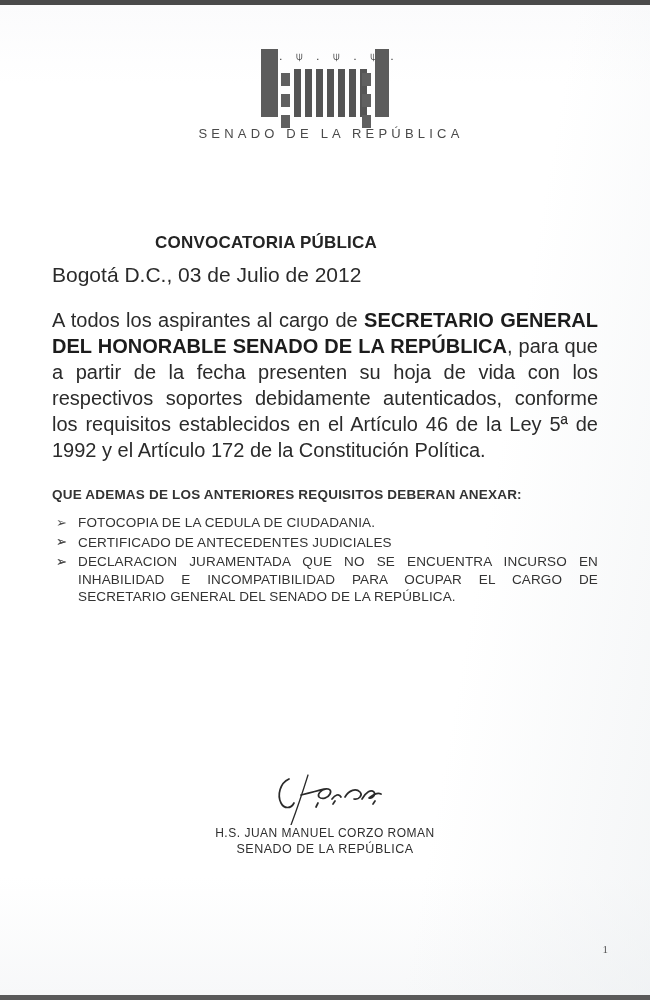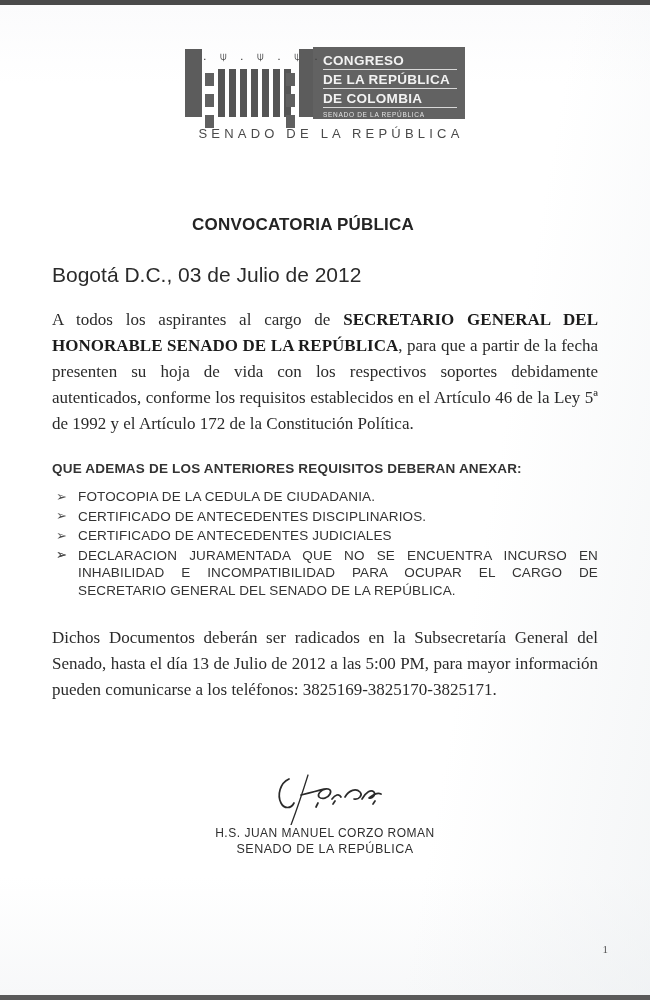--- a/index.html
+++ b/index.html
@@ -167,49 +167,48 @@
     font-size: 13px;
     color: #4a4a4a;
     letter-spacing: 4.2px;
     text-align: center;
     padding-left: 12px;
   }
 
   
   .doc-title {
     position: absolute;
-    top: 210px;
+    top: 228px;
     left: 0;
     width: 532px;
     text-align: center;
     font-family: "Liberation Sans", sans-serif;
     font-weight: bold;
     font-size: 17px;
     letter-spacing: 0.2px;
     color: #242424;
-    padding-left: 37px;
   }
 
   .content {
     position: absolute;
     left: 52px;
     top: 258px;
     width: 546px;
   }
 
   .date-line {
     font-family: Liberation Sans, sans-serif;
     font-size: 21px;
     color: #2b2b2b;
     margin-bottom: 20px;
   }
 
   .para {
-    font-family: Liberation Serif, serif;
-    font-size: 17px;
+    font-family: Liberation Sans, sans-serif;
+    font-size: 20px;
     line-height: 26px;
     color: #2b2b2b;
     text-align: justify;
     text-justify: inter-word;
     margin: 0 0 24px 0;
   }
   .para b {
     font-weight: bold;
     color: #1c1c1c;
   }
@@ -323,26 +322,20 @@
             <b></b>
         </div>
         <div class="stack-right">
           <i></i>
             <i></i>
             <i></i>
         </div>
         <div class="block-right"></div>
       </div>
 
-      <div class="plate">
-        <div class="pl">CONGRESO</div>
-        <div class="pl">DE LA REPÚBLICA</div>
-        <div class="pl">DE COLOMBIA</div>
-        <div class="pl-sub">SENADO DE LA REPÚBLICA</div>
-      </div>
 
     </div>
     <div class="letterhead-caption">SENADO DE LA REPÚBLICA</div>
   </div>
 
   <div class="doc-title">CONVOCATORIA PÚBLICA</div>
 
   <div class="content">
 
     <div class="date-line">Bogotá D.C., 03 de Julio de 2012</div>
@@ -353,36 +346,34 @@
 
     <div class="req-heading">QUE  ADEMAS DE LOS ANTERIORES REQUISITOS DEBERAN ANEXAR:</div>
 
     <ul class="req-list">
       <li>
         <span class="mk">➢</span>
         <span>FOTOCOPIA DE LA CEDULA DE CIUDADANIA.</span>
       </li>
       <li>
         <span class="mk">➢</span>
-        <span>CERTIFICADO DE ANTECEDENTES DISCIPLINARIOS.</span>
       </li>
       <li>
         <span class="mk">➢</span>
         <span>CERTIFICADO DE ANTECEDENTES JUDICIALES</span>
       </li>
       <li>
         <span class="mk">➢</span>
       </li>
       <li>
         <span class="mk">➢</span>
         <span>DECLARACION JURAMENTADA QUE NO SE ENCUENTRA INCURSO EN INHABILIDAD E INCOMPATIBILIDAD PARA OCUPAR EL CARGO DE SECRETARIO GENERAL DEL SENADO DE LA REPÚBLICA.</span>
       </li>
     </ul>
 
-    <p class="para">Dichos Documentos deberán ser radicados en la Subsecretaría General del Senado, hasta el día 13 de Julio de 2012 a las 5:00 PM, para mayor información pueden comunicarse a los teléfonos: 3825169-3825170-3825171.</p>
 
   </div>
 
   <div class="signature">
     <div class="sig-mark">
       <svg width="200" height="52" viewBox="0 0 200 52">
         <g fill="none" stroke="#2a2a2a" stroke-width="1.7" stroke-linecap="round" stroke-linejoin="round">
           <path d="M64 6 C55 10, 52 22, 56 30 C59 36, 66 36, 69 30"></path>
           <path d="M76 22 C84 20, 92 18, 99 16 C104 15, 107 17, 105 21 C103 25, 97 27, 94 24 C92 21, 96 17, 101 16"></path>
           <path d="M107 26 C110 22, 114 20, 116 24"></path>

